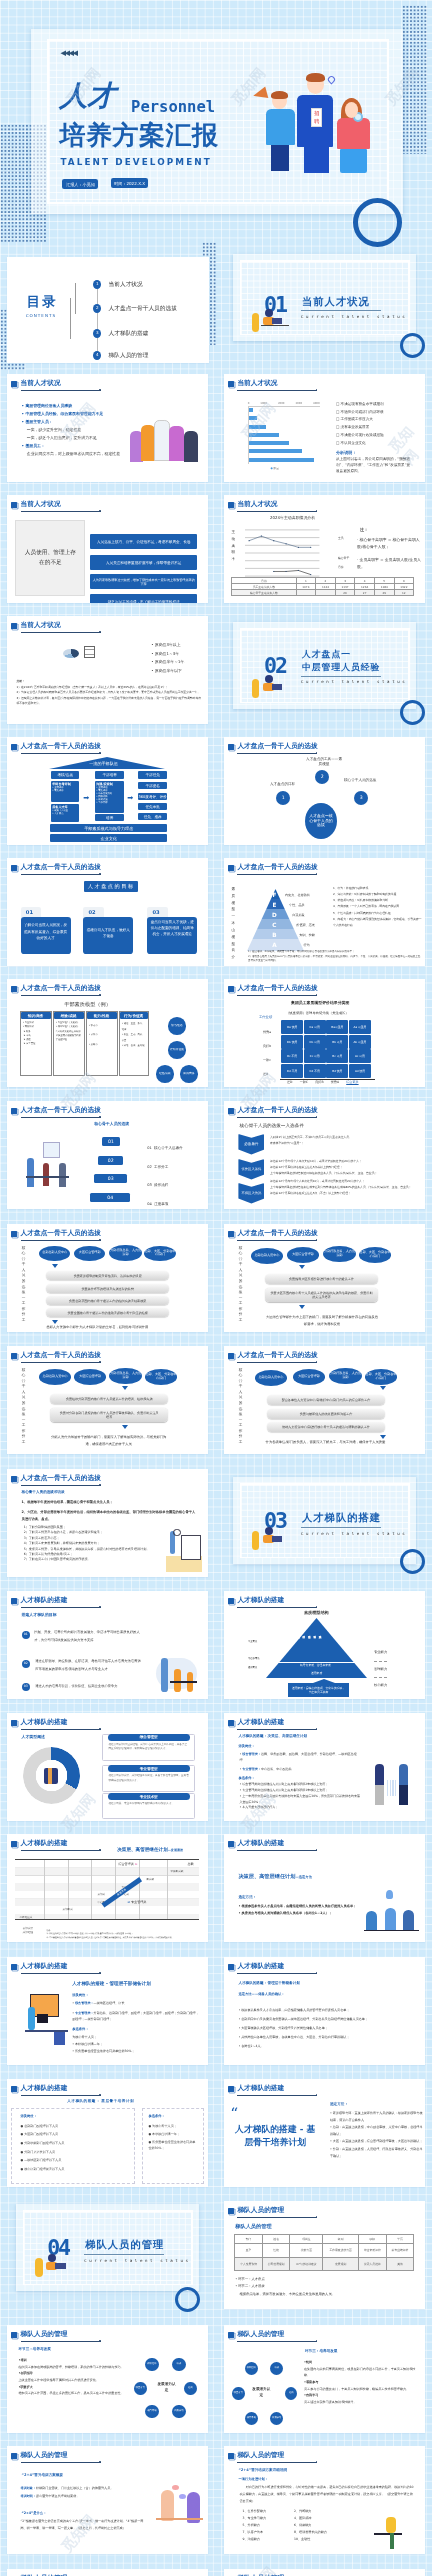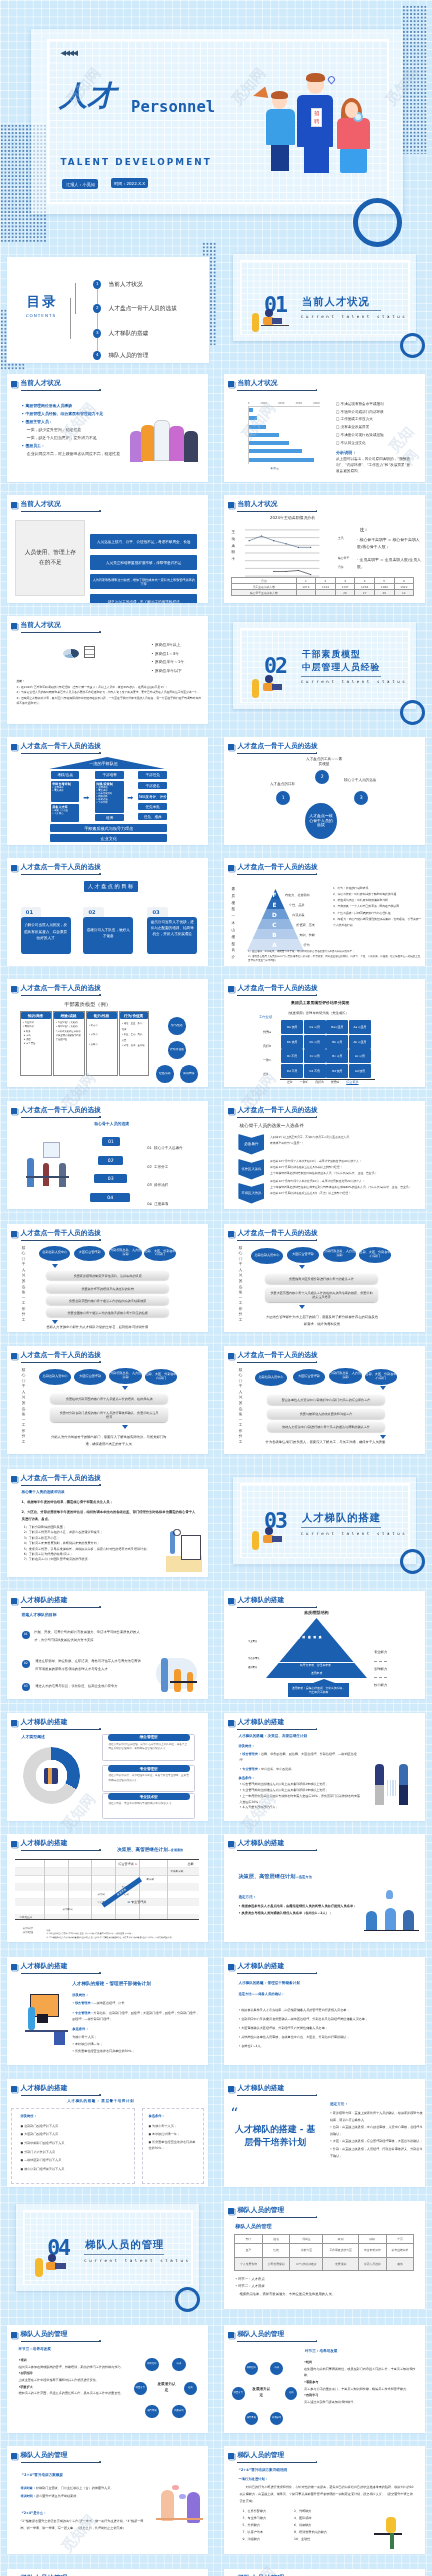--- a/index.html
+++ b/index.html
@@ -57,20 +57,21 @@
 <body>
 
 <div class="dots" style="left:402px;top:5.2px;width:26px;height:149px"></div>
 <div class="dots" style="left:0px;top:124px;width:46px;height:118px"></div>
 <div class="cover-outer" style="left:31px;top:29px;width:372px;height:185px"></div>
 <div class="cover-inner" style="left:47px;top:39px;width:342px;height:165px">
   <div class="grid">
     <div class="arrows" style="left:11.3px;top:7.2px">◀◀◀◀</div>
     <div class="big-title" style="left:10.3px;top:36px;font-size:28px;font-style:italic">人才</div>
     <div class="personnel" style="left:82px;top:57px;font-size:15.5px">Personnel</div>
+    <div class="big-title" style="left:10.3px;top:77px;font-size:26px;letter-spacing:0.5px">培养方案汇报</div>
     <div class="talent" style="left:11.3px;top:116px;font-size:8.8px">TALENT DEVELOPMENT</div>
     <div class="pill" style="left:13.4px;top:138px;width:36px;height:10.3px">汇报人：小觅知</div>
     <div class="pill" style="left:62px;top:137px;width:37px;height:10.3px">时间：2022.X.X</div>
 
     <div style="position:absolute;left:201px;top:31px;width:129px;height:118px">
       <div style="position:absolute;left:3.1px;top:15.5px;width:0;height:0;border-top:6.2px solid transparent;border-bottom:6.2px solid transparent;border-right:14.4px solid #e07a3a;transform:rotate(-15deg)"></div>
       <div class="head" style="left:21.6px;top:20.6px;width:15.5px;height:16.5px"></div>
       <div class="hair" style="left:20.6px;top:18.5px;width:17.5px;height:8.2px"></div>
       <div class="body" style="left:15.5px;top:37px;width:29px;height:36px;background:#3b9fe8"></div>
       <div class="legs" style="left:20.6px;top:73px;width:18.5px;height:26px;background:#1a3c8f"></div>
@@ -306,21 +307,21 @@
     <div>2）为保证管理人员的相对稳定和新晋升人员具备必要的工作经验和能力，总部人资下发了相关要求，要求晋升或异动人员在原岗位工作至少满一年。</div>
     <div>3）但实际上从数据统计看，各大区/分部在实际操作中仍然存在较多问题，一方面在于我们没有充足的人员储备，另一方面在于我们在干部调整时考虑得不够长远和充分。</div>
   </div>
 </div>
 
 <div class="sec" style="left:224px;top:614px">
   <div class="outer"></div>
   <div class="inner">
       <div class="grid">
     <div class="sec-num" style="left:23px;top:23px">02</div>
-    <div class="sec-title" style="left:61px;top:19.6px;font-size:8.8px">干部素质模型</div>
+    <div class="sec-title" style="left:61px;top:19.6px;font-size:8.8px">人才盘点一</div>
     <div class="sec-title" style="left:61px;top:32px;font-size:8.8px">中层管理人员经验</div>
     <div class="sec-rule" style="left:60px;top:46px;width:80px"></div>
     <div class="sec-sub" style="left:60px;top:49px">Current talent status</div>
     <div style="position:absolute;left:4.1px;top:44px;width:46px;height:25px">
       <div style="position:absolute;left:7.2px;top:5.2px;width:7.2px;height:18.5px;background:#f5b92e;border-radius:4.1px"></div>
       <div style="position:absolute;left:19.6px;top:1px;width:8.2px;height:8.2px;background:#2a3a7a;border-radius:50%"></div>
       <div style="position:absolute;left:17.5px;top:9.3px;width:11.3px;height:8.2px;background:#f39a2e;border-radius:2.1px"></div>
       <div style="position:absolute;left:27px;top:10.3px;width:10.3px;height:6.2px;background:#3a4a8a"></div>
     </div>
   </div>

